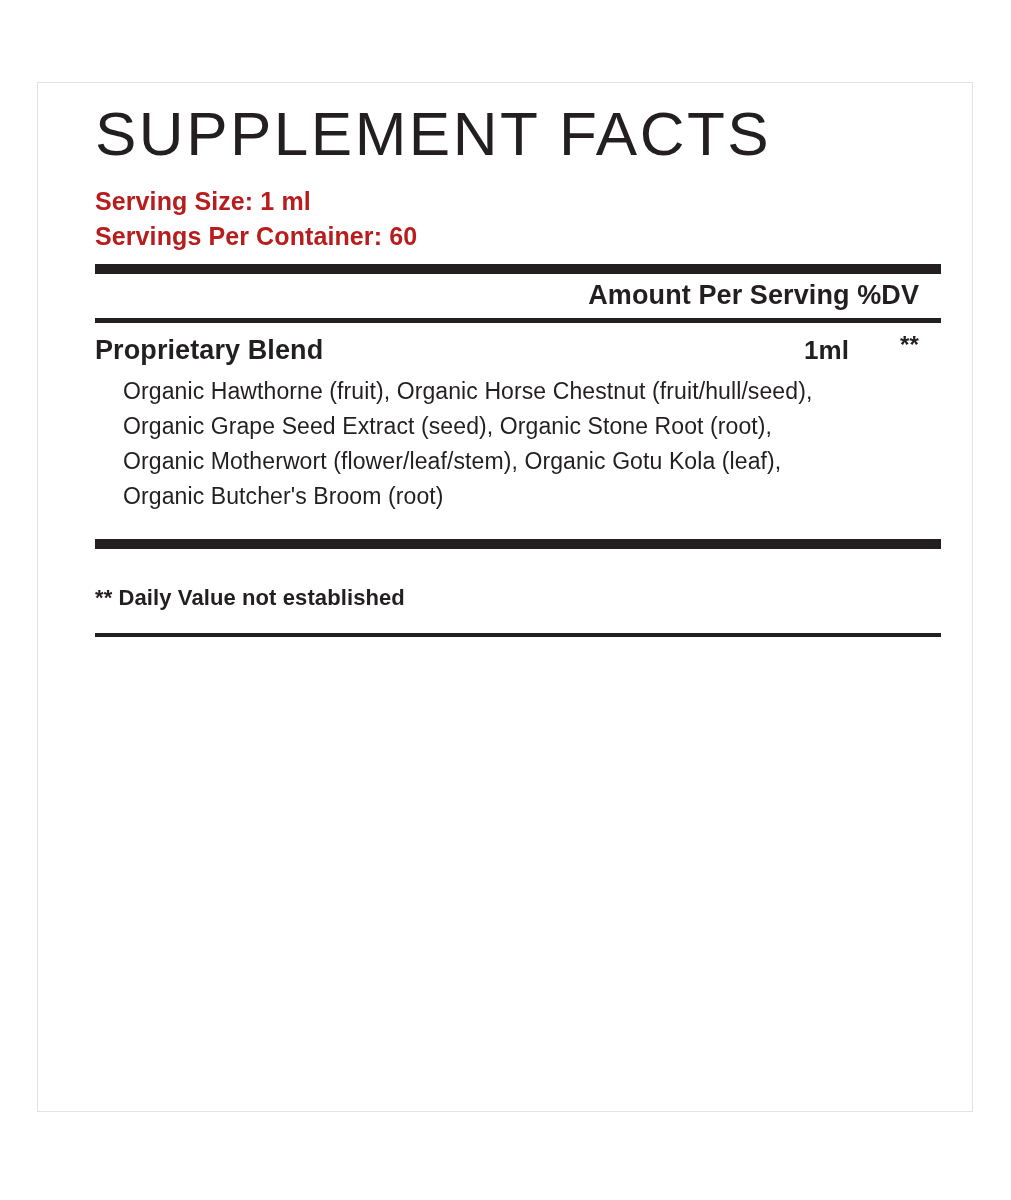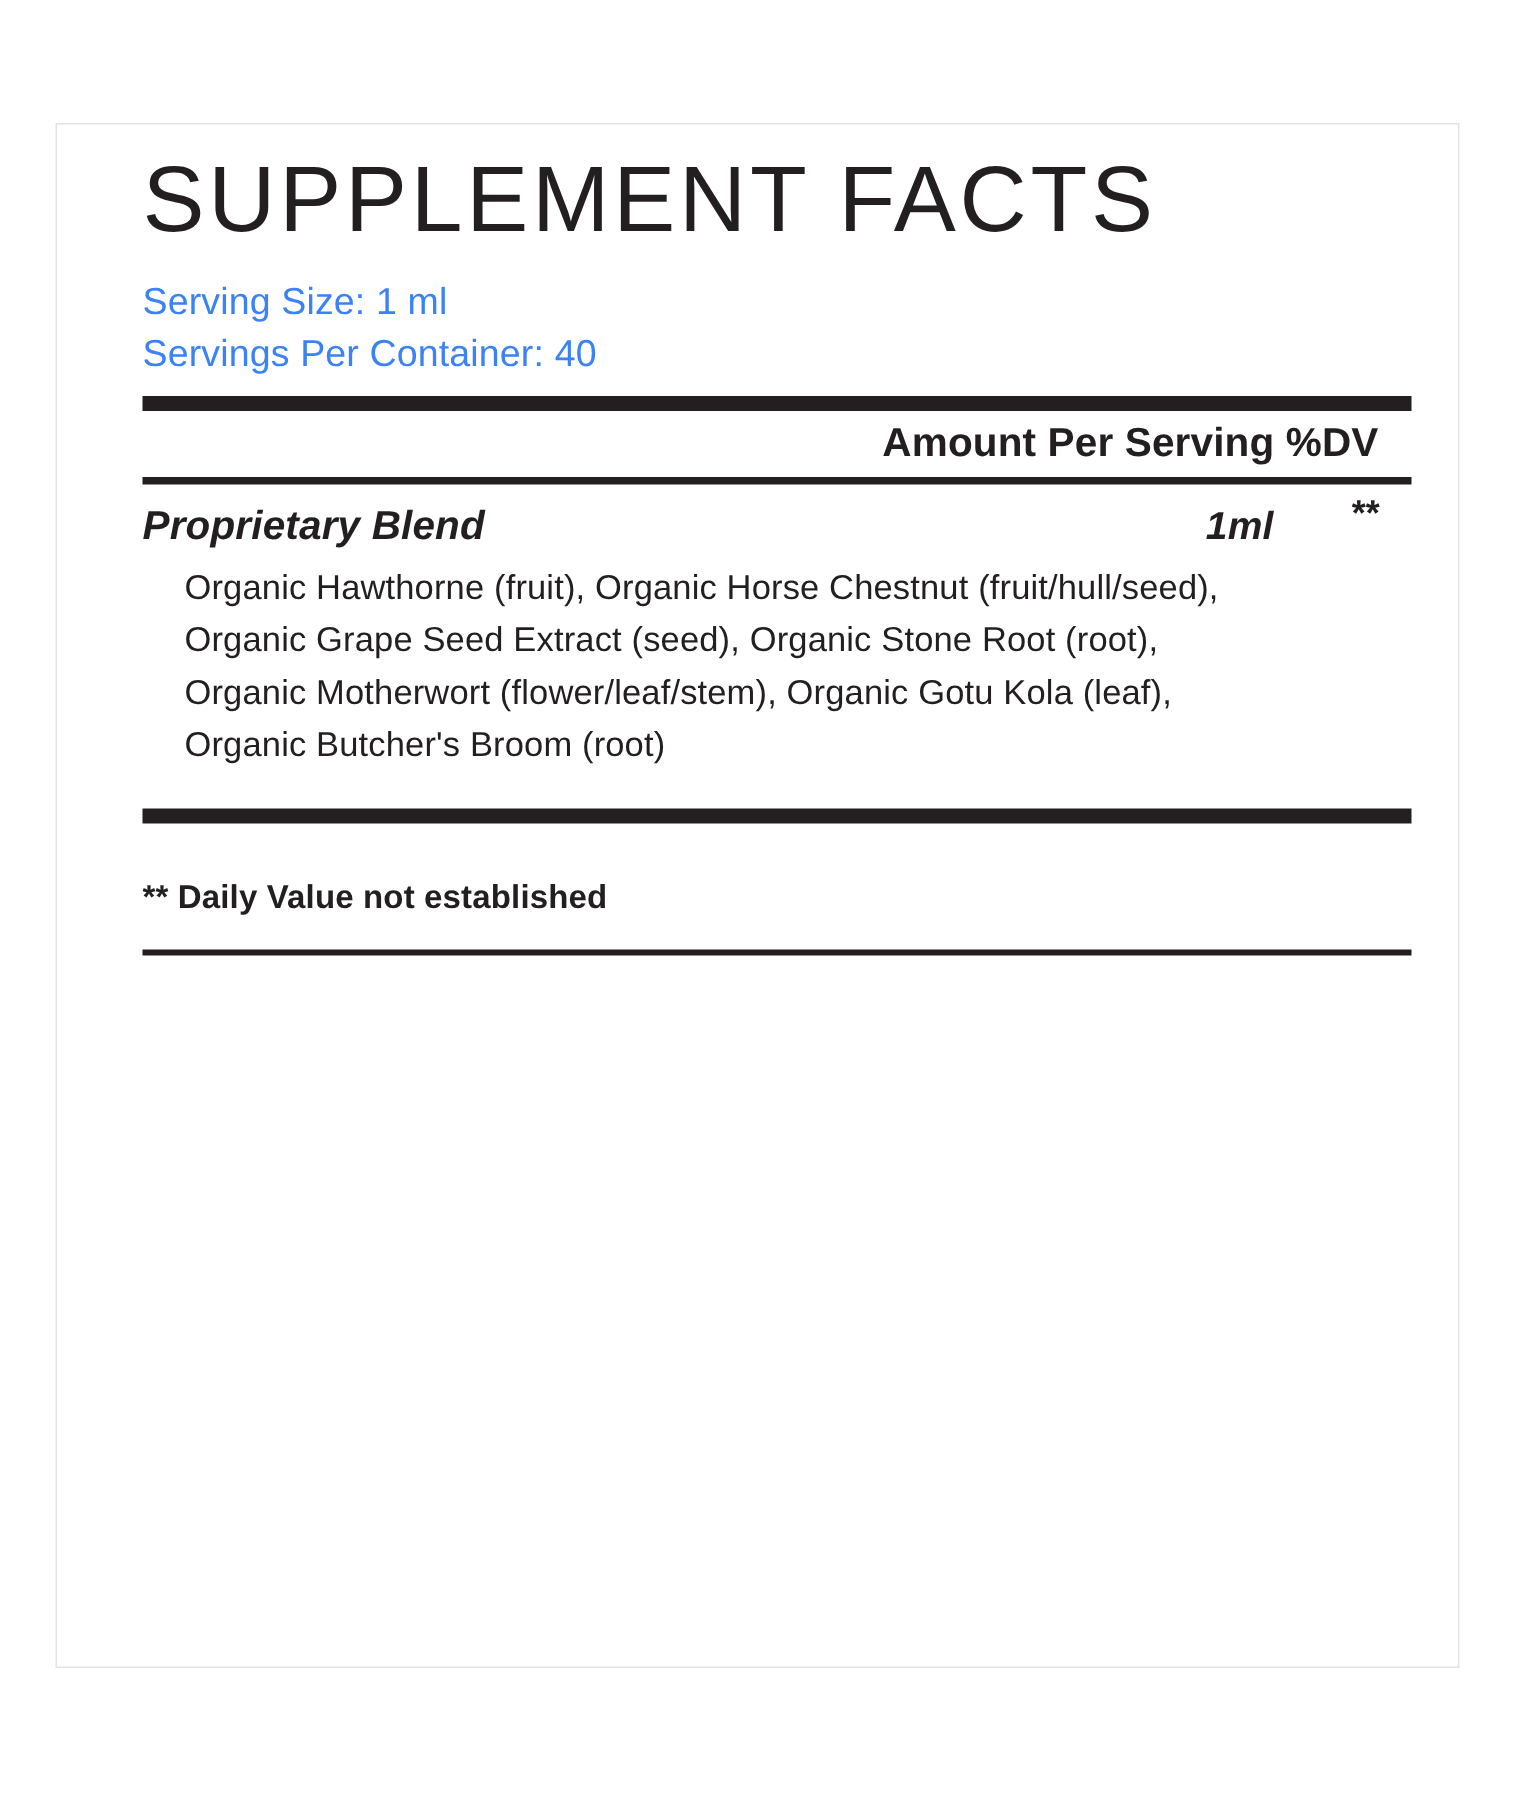--- a/index.html
+++ b/index.html
@@ -40,23 +40,23 @@
     font-size: 62px;
     font-weight: 400;
     letter-spacing: 2.5px;
     line-height: 1.05;
     margin: 0 0 18px 0;
     color: #231f20;
     white-space: nowrap;
   }
   .serving-line {
     font-size: 25px;
-    font-weight: normal;
+    font-weight: bold;
     line-height: 1.38;
-    color: #3b82f6;
+    color: #b91c1c;
     letter-spacing: 0.1px;
   }
   .rule {
     background: #231f20;
     margin: 0;
   }
   .rule-thick {
     height: 10px;
     margin-top: 11px;
   }
@@ -74,23 +74,22 @@
   }
   .amount-row .amount-label {
     font-size: 27px;
     font-weight: bold;
     letter-spacing: 0.1px;
     white-space: nowrap;
     margin-left: 16px;
   }
   .blend-row {
     display: flex;
-    align-items: flex-start;
+    align-items: center;
     padding: 12px 0 6px 0;
-    font-style: italic;
   }
   .blend-name {
     font-size: 27px;
     font-weight: bold;
     flex: 1 1 auto;
     letter-spacing: 0.1px;
   }
   .blend-amount {
     font-size: 26px;
     font-weight: bold;
@@ -135,21 +134,21 @@
 </head>
 <body>
 
 <div class="page">
   <div class="panel">
     <div class="inner">
 
       <div class="title">SUPPLEMENT FACTS</div>
 
       <div class="serving-line">Serving Size: 1 ml</div>
-      <div class="serving-line">Servings Per Container: 40</div>
+      <div class="serving-line">Servings Per Container: 60</div>
 
       <div class="rule rule-thick rule-wrap-wide"></div>
 
       <div class="amount-row">
         <div class="amount-label">Amount Per Serving %DV</div>
       </div>
 
       <div class="rule rule-medium rule-wrap-wide"></div>
 
       <div class="blend-row">

